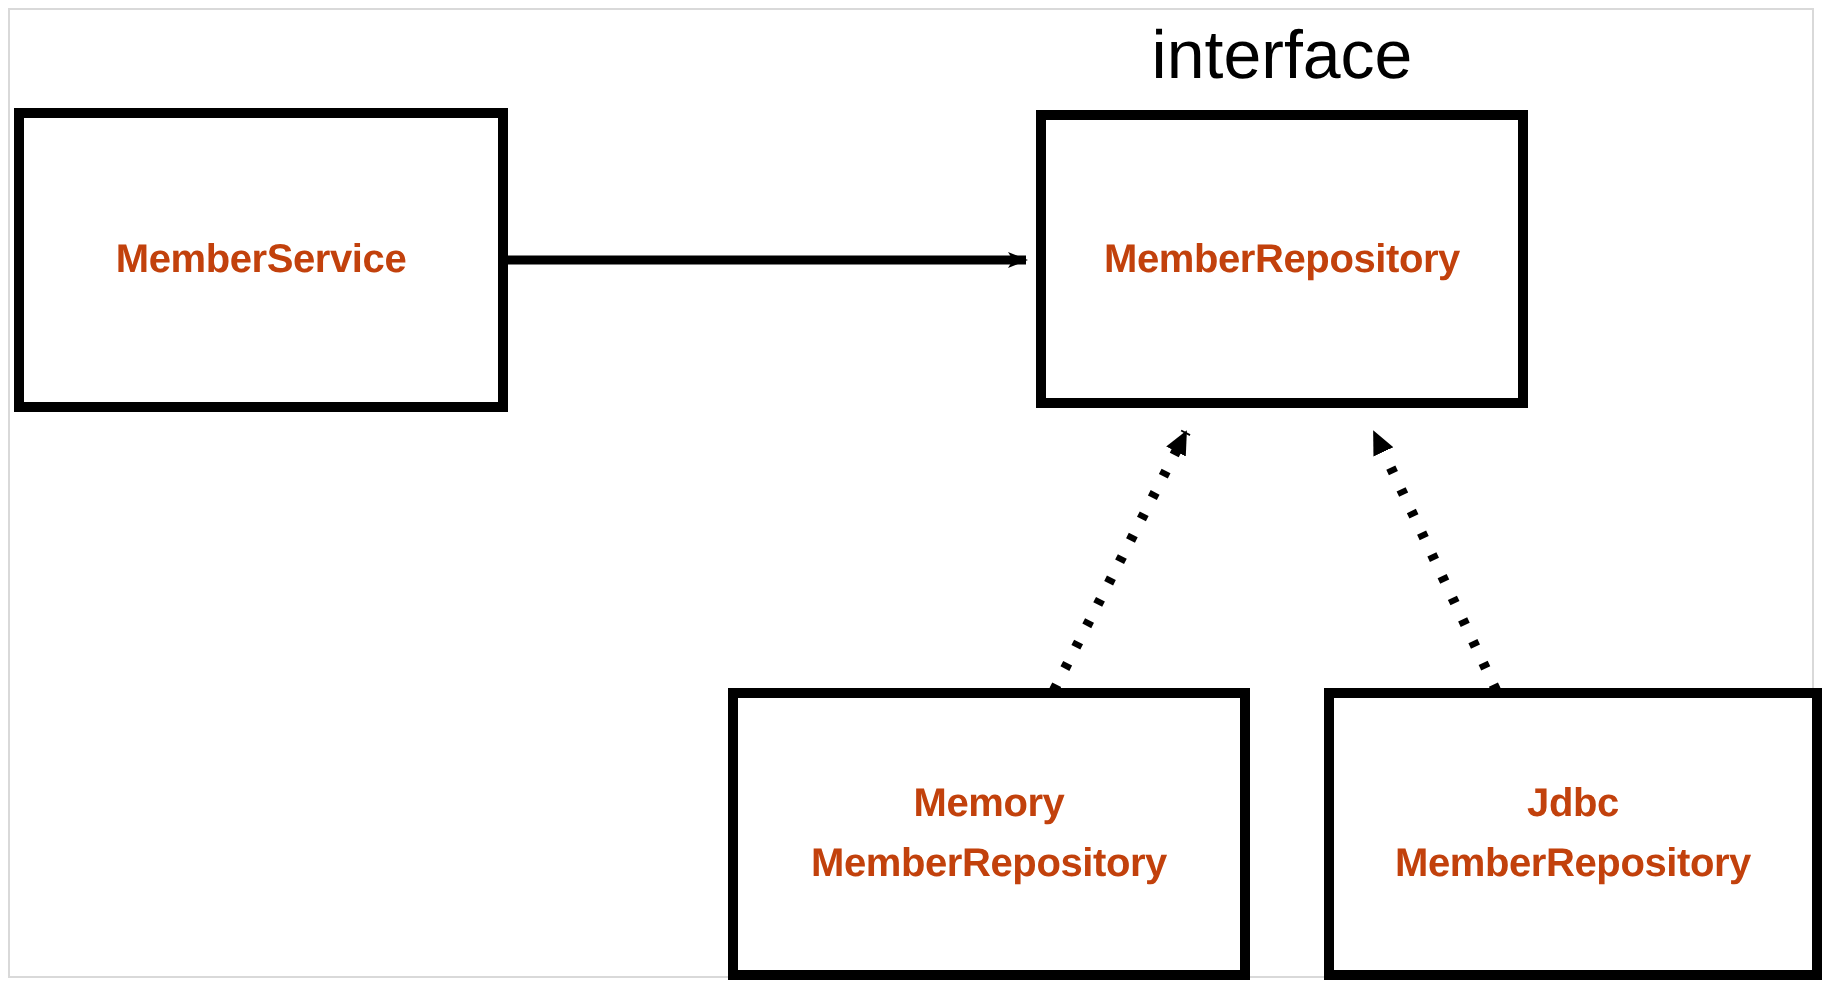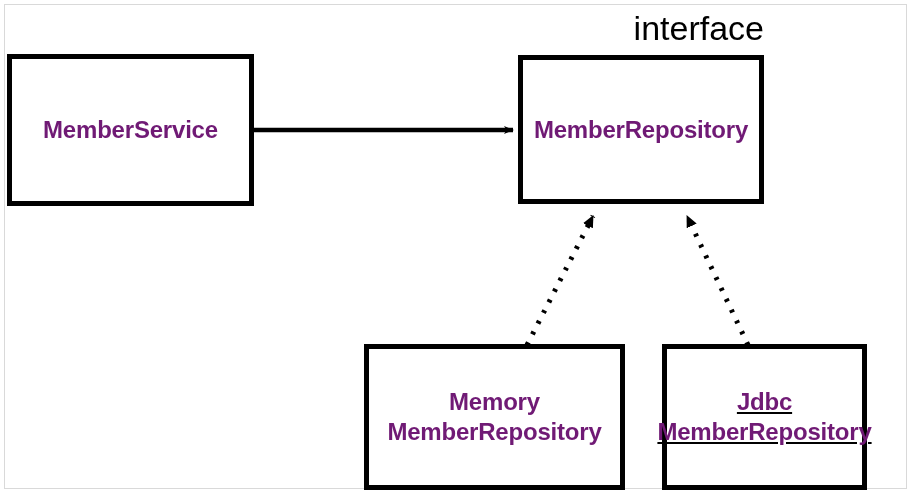--- a/index.html
+++ b/index.html
@@ -34,23 +34,23 @@
     background: #ffffff;
     border: 5px solid #000000;
     box-sizing: border-box;
     display: flex;
     align-items: center;
     justify-content: center;
     text-align: center;
   }
   .box-label {
     font-weight: bold;
-    font-size: 24px;
+    font-size: 20px;
     line-height: 30px;
-    color: #701a75;
+    color: #c2410c;
     letter-spacing: -0.2px;
     white-space: pre-line;
   }
   #box-member-service {
     left: 7px;
     top: 54px;
     width: 247px;
     height: 152px;
   }
   #box-member-repository {
@@ -61,30 +61,29 @@
   }
   #box-memory-member-repository {
     left: 364px;
     top: 344px;
     width: 261px;
     height: 146px;
   }
   #box-jdbc-member-repository {
     left: 662px;
     top: 344px;
-    width: 205px;
+    width: 249px;
     height: 146px;
-    text-decoration: underline;
   }
   #stereotype-interface {
     position: absolute;
     left: 518px;
     top: 6px;
     width: 246px;
-    text-align: right;
+    text-align: center;
     font-size: 34px;
     line-height: 44px;
     font-weight: normal;
     color: #000000;
   }
   #edges {
     position: absolute;
     left: 0;
     top: 0;
     width: 915px;

